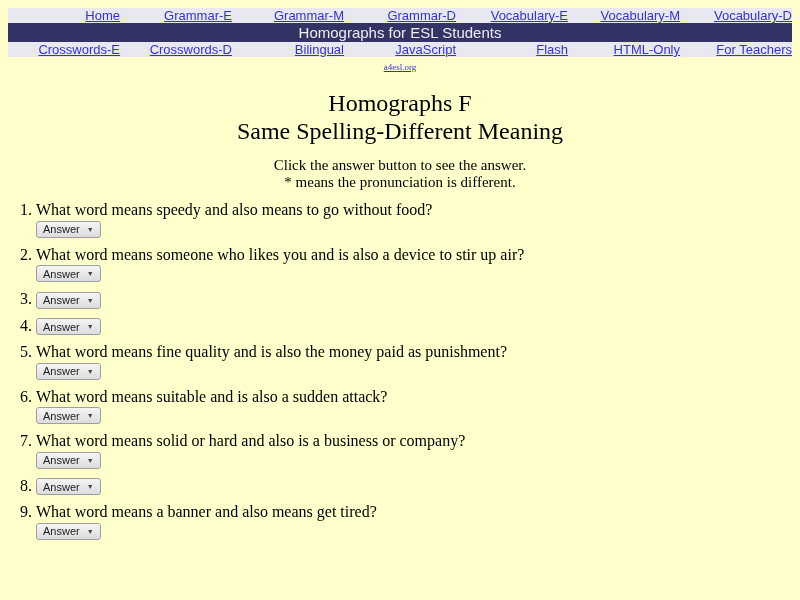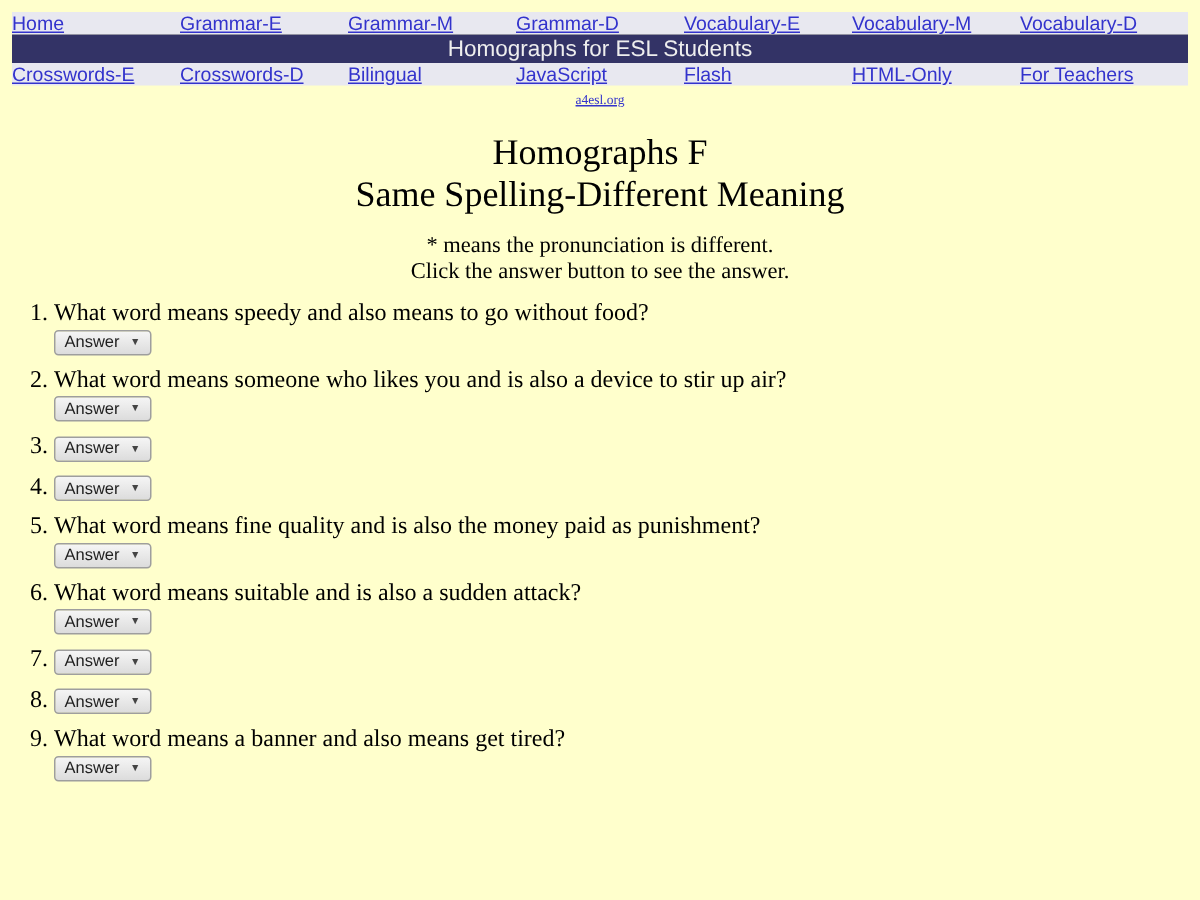--- a/index.html
+++ b/index.html
@@ -11,21 +11,21 @@
   }
   .page { padding: 8px; }
 
   
   .nav-row {
     display: flex; width: 100%;
     background: #E8E8F0;
     font-family: "Liberation Sans", sans-serif;
     font-size: 13px; line-height: 15px;
   }
-  .nav-cell { flex: 1; text-align: left; }
+  .nav-cell { flex: 1; text-align: right; }
   .nav-link {
     color: #3333CC; text-decoration: underline; cursor: pointer;
   }
   .banner {
     background: #333366; color: #EEEEEE;
     text-align: center;
     font-family: "Liberation Sans", sans-serif;
     font-size: 15px; line-height: 19px;
     width: 100%;
   }
@@ -97,22 +97,22 @@
   <div class="site-link-row">
     <a class="site-link">a4esl.org</a>
   </div>
 
   <h1 class="title">
     <span>Homographs F</span><br>
     <span>Same Spelling-Different Meaning</span>
   </h1>
 
   <div class="instructions">
+    <div>Click the answer button to see the answer.</div>
     <div>* means the pronunciation is different.</div>
-    <div>Click the answer button to see the answer.</div>
   </div>
 
   <ol class="questions">
   <li>
     <div class="q-text">What word means speedy and also means to go without food?</div>
     <div class="answer-select">
       <span>Answer</span>
       <span class="arrow">▼</span>
     </div>
   </li>
@@ -149,20 +149,21 @@
 
   <li>
     <div class="q-text">What word means suitable and is also a sudden attack?</div>
     <div class="answer-select">
       <span>Answer</span>
       <span class="arrow">▼</span>
     </div>
   </li>
 
   <li>
+    <div class="q-text">What word means solid or hard and also is a business or company?</div>
     <div class="answer-select">
       <span>Answer</span>
       <span class="arrow">▼</span>
     </div>
   </li>
 
   <li>
     <div class="answer-select">
       <span>Answer</span>
       <span class="arrow">▼</span>

